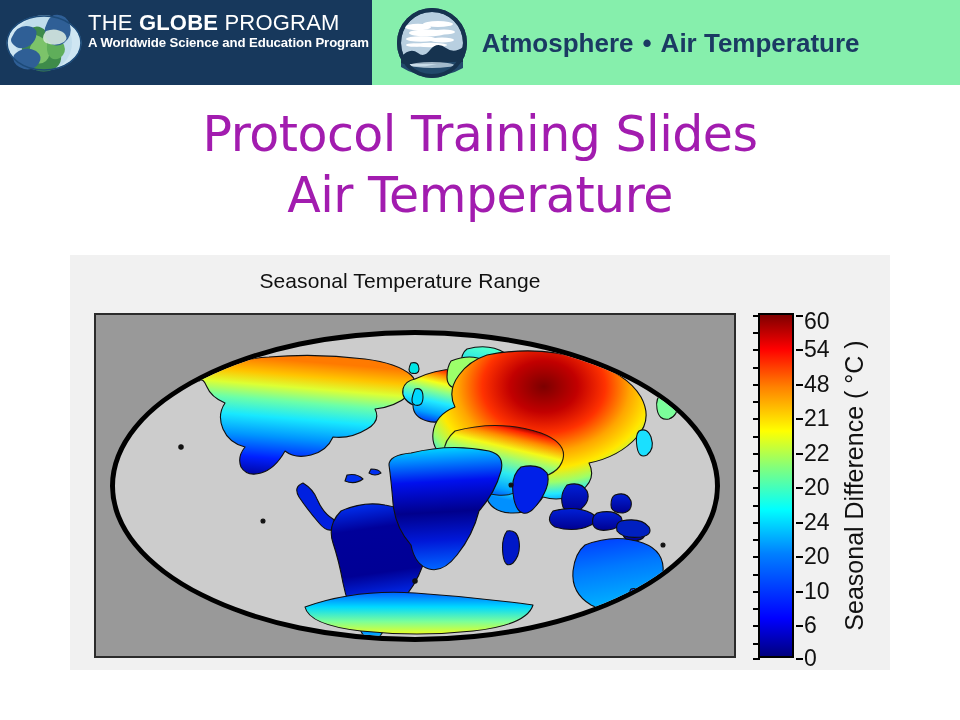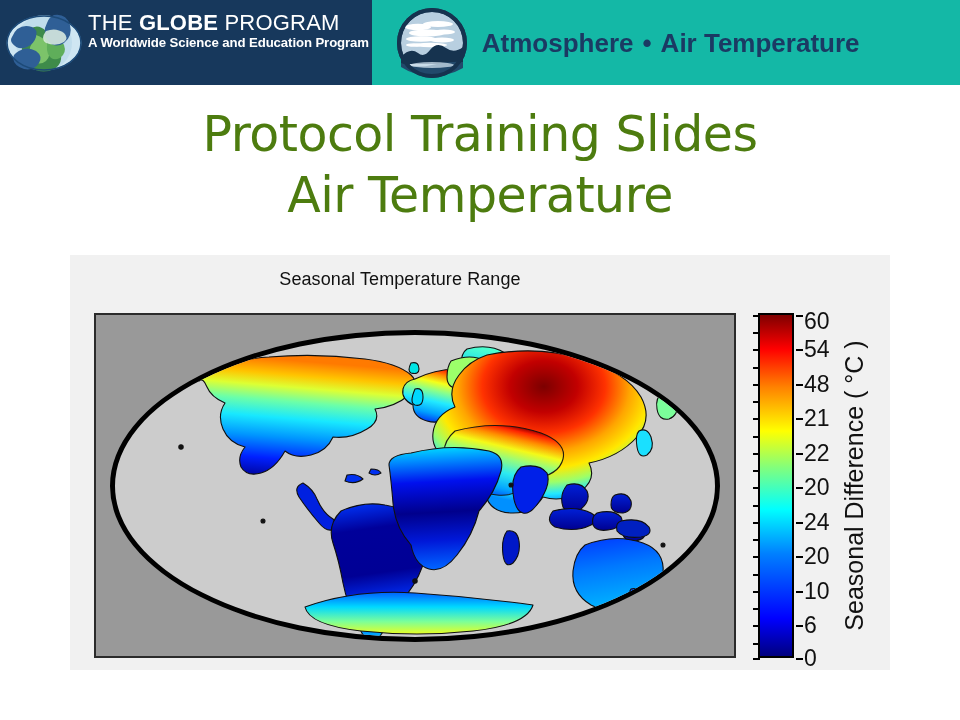--- a/index.html
+++ b/index.html
@@ -23,21 +23,21 @@
   }
   #header-left {
     position: relative;
     width: 378px; height: 85px;
     background: #17385c;
     display: flex; align-items: center;
   }
   #header-right {
     position: relative;
     width: 598px; height: 85px;
-    background: #14b8a6;
+    background: #86efac;
     display: flex; align-items: center;
   }
   #globe-logo-wrap {
     position: absolute; left: 6px; top: 9px;
     width: 76px; height: 68px;
   }
   #globe-title-block {
     position: absolute; left: 88px; top: 11px;
     width: 285px;
   }
@@ -68,42 +68,42 @@
     font-weight: bold;
     white-space: nowrap;
   }
   #header-right-text .sep { padding: 0 9px; }
 
   
   #slide-title {
     position: absolute; left: 0; top: 104px;
     width: 960px;
     text-align: center;
-    color: #4d7c0f;
+    color: #a21caf;
     font-size: 49px;
     line-height: 1.25;
     font-weight: normal;
     font-family: "DejaVu Sans", sans-serif;
     letter-spacing: -0.5px;
   }
   #slide-title .ln { display: block; }
 
   
   #figure-panel {
     position: absolute;
     left: 70px; top: 255px;
     width: 820px; height: 415px;
     background: #f1f1f1;
   }
   #figure-title {
     position: absolute; left: 0; top: 14px;
     width: 660px;
     text-align: center;
     color: #111111;
-    font-size: 18px;
+    font-size: 21px;
     font-weight: normal;
     letter-spacing: 0.1px;
   }
   
   #map-axes {
     position: absolute;
     left: 24px; top: 58px;
     width: 642px; height: 345px;
     background: #999999;
     border: 2px solid #2b2b2b;

